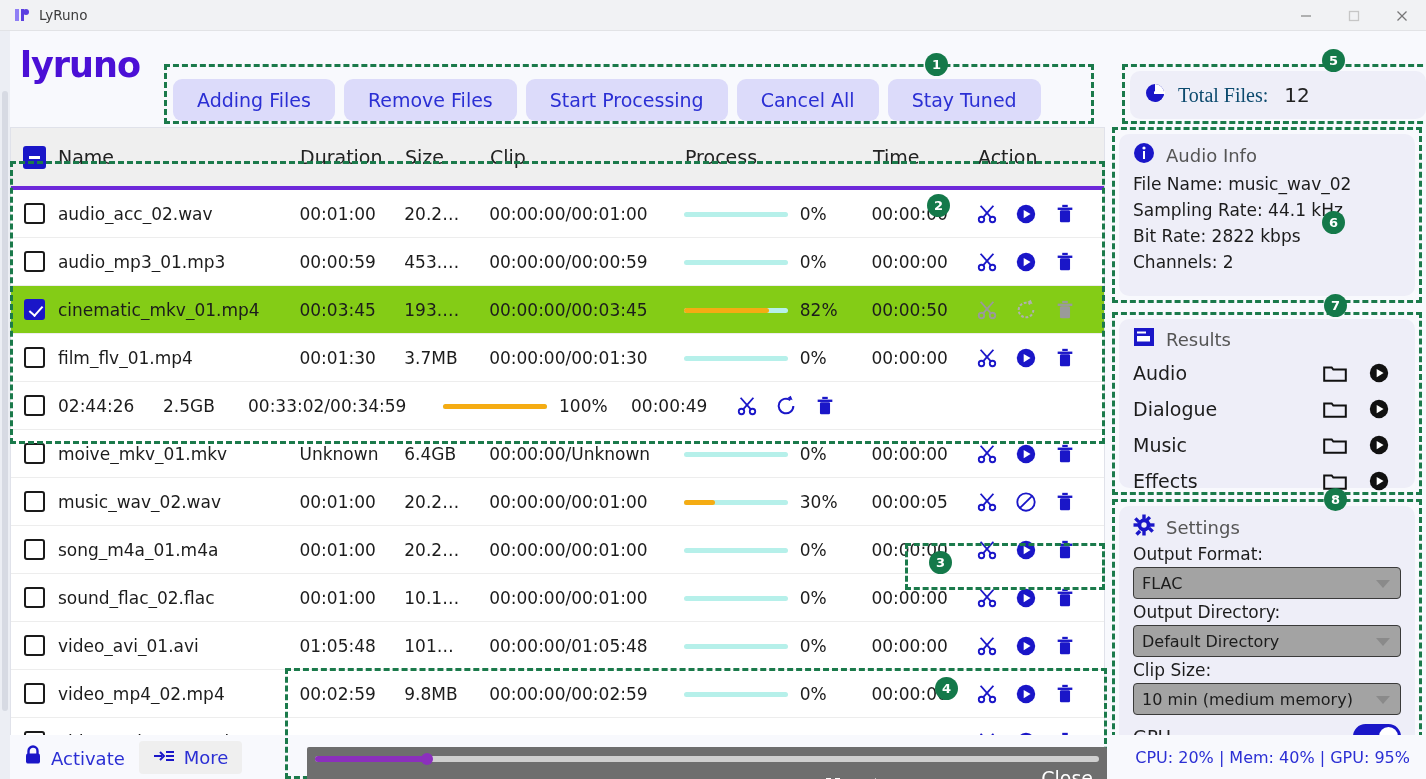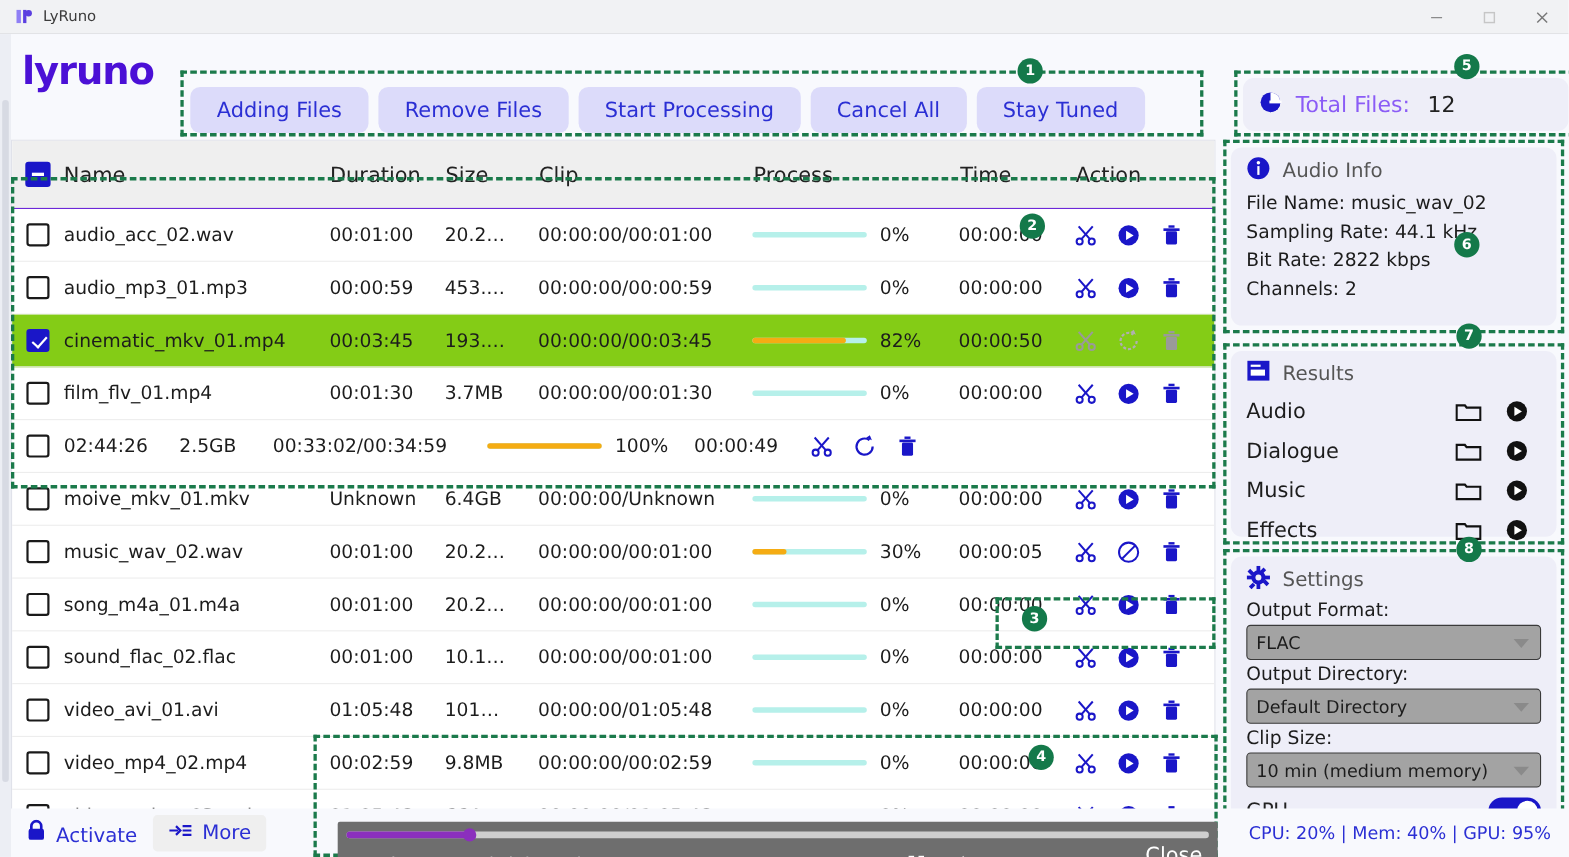--- a/index.html
+++ b/index.html
@@ -68,32 +68,32 @@
   
   .totalfiles-wrap{
     position:absolute; left:1112px; top:33px; width:310px; height:60px;
     border:3px dashed #1b7a4b;
   }
   .totalfiles{
     position:absolute; left:5px; top:4px; width:296px; height:48px;
     background:#eeeef8; border-radius:10px;
     display:flex; align-items:center; padding-left:14px; gap:12px;
   }
-  .totalfiles .lbl{ font-size:20px; color:#8b5cf6; }
+  .totalfiles .lbl{ font-size:20px; color:#0c4a6e;font-family:Liberation Serif, serif; }
   .totalfiles .val{ font-size:20px; color:#222; margin-left:4px;}
 
   
   #table-wrap{
     position:absolute; left:10px; top:96px; width:1095px; height:638px;
     background:#fff; border:1px solid #e0e2ea;
     overflow:hidden;
   }
   .thead{
     display:flex; align-items:center; height:62px;
-    background:#efefef; border-bottom:1px solid #6d28d9;
+    background:#efefef; border-bottom:4px solid #6d28d9;
     font-size:19px; color:#222;
   }
   .th{ flex:none; }
   .c-chk   { width:47px; display:flex; justify-content:center; }
   .c-name  { width:242px; }
   .c-dur   { width:105px; }
   .c-size  { width:85px; }
   .c-clip  { width:195px; }
   .c-proc  { width:188px; }
   .c-time  { width:105px; }

